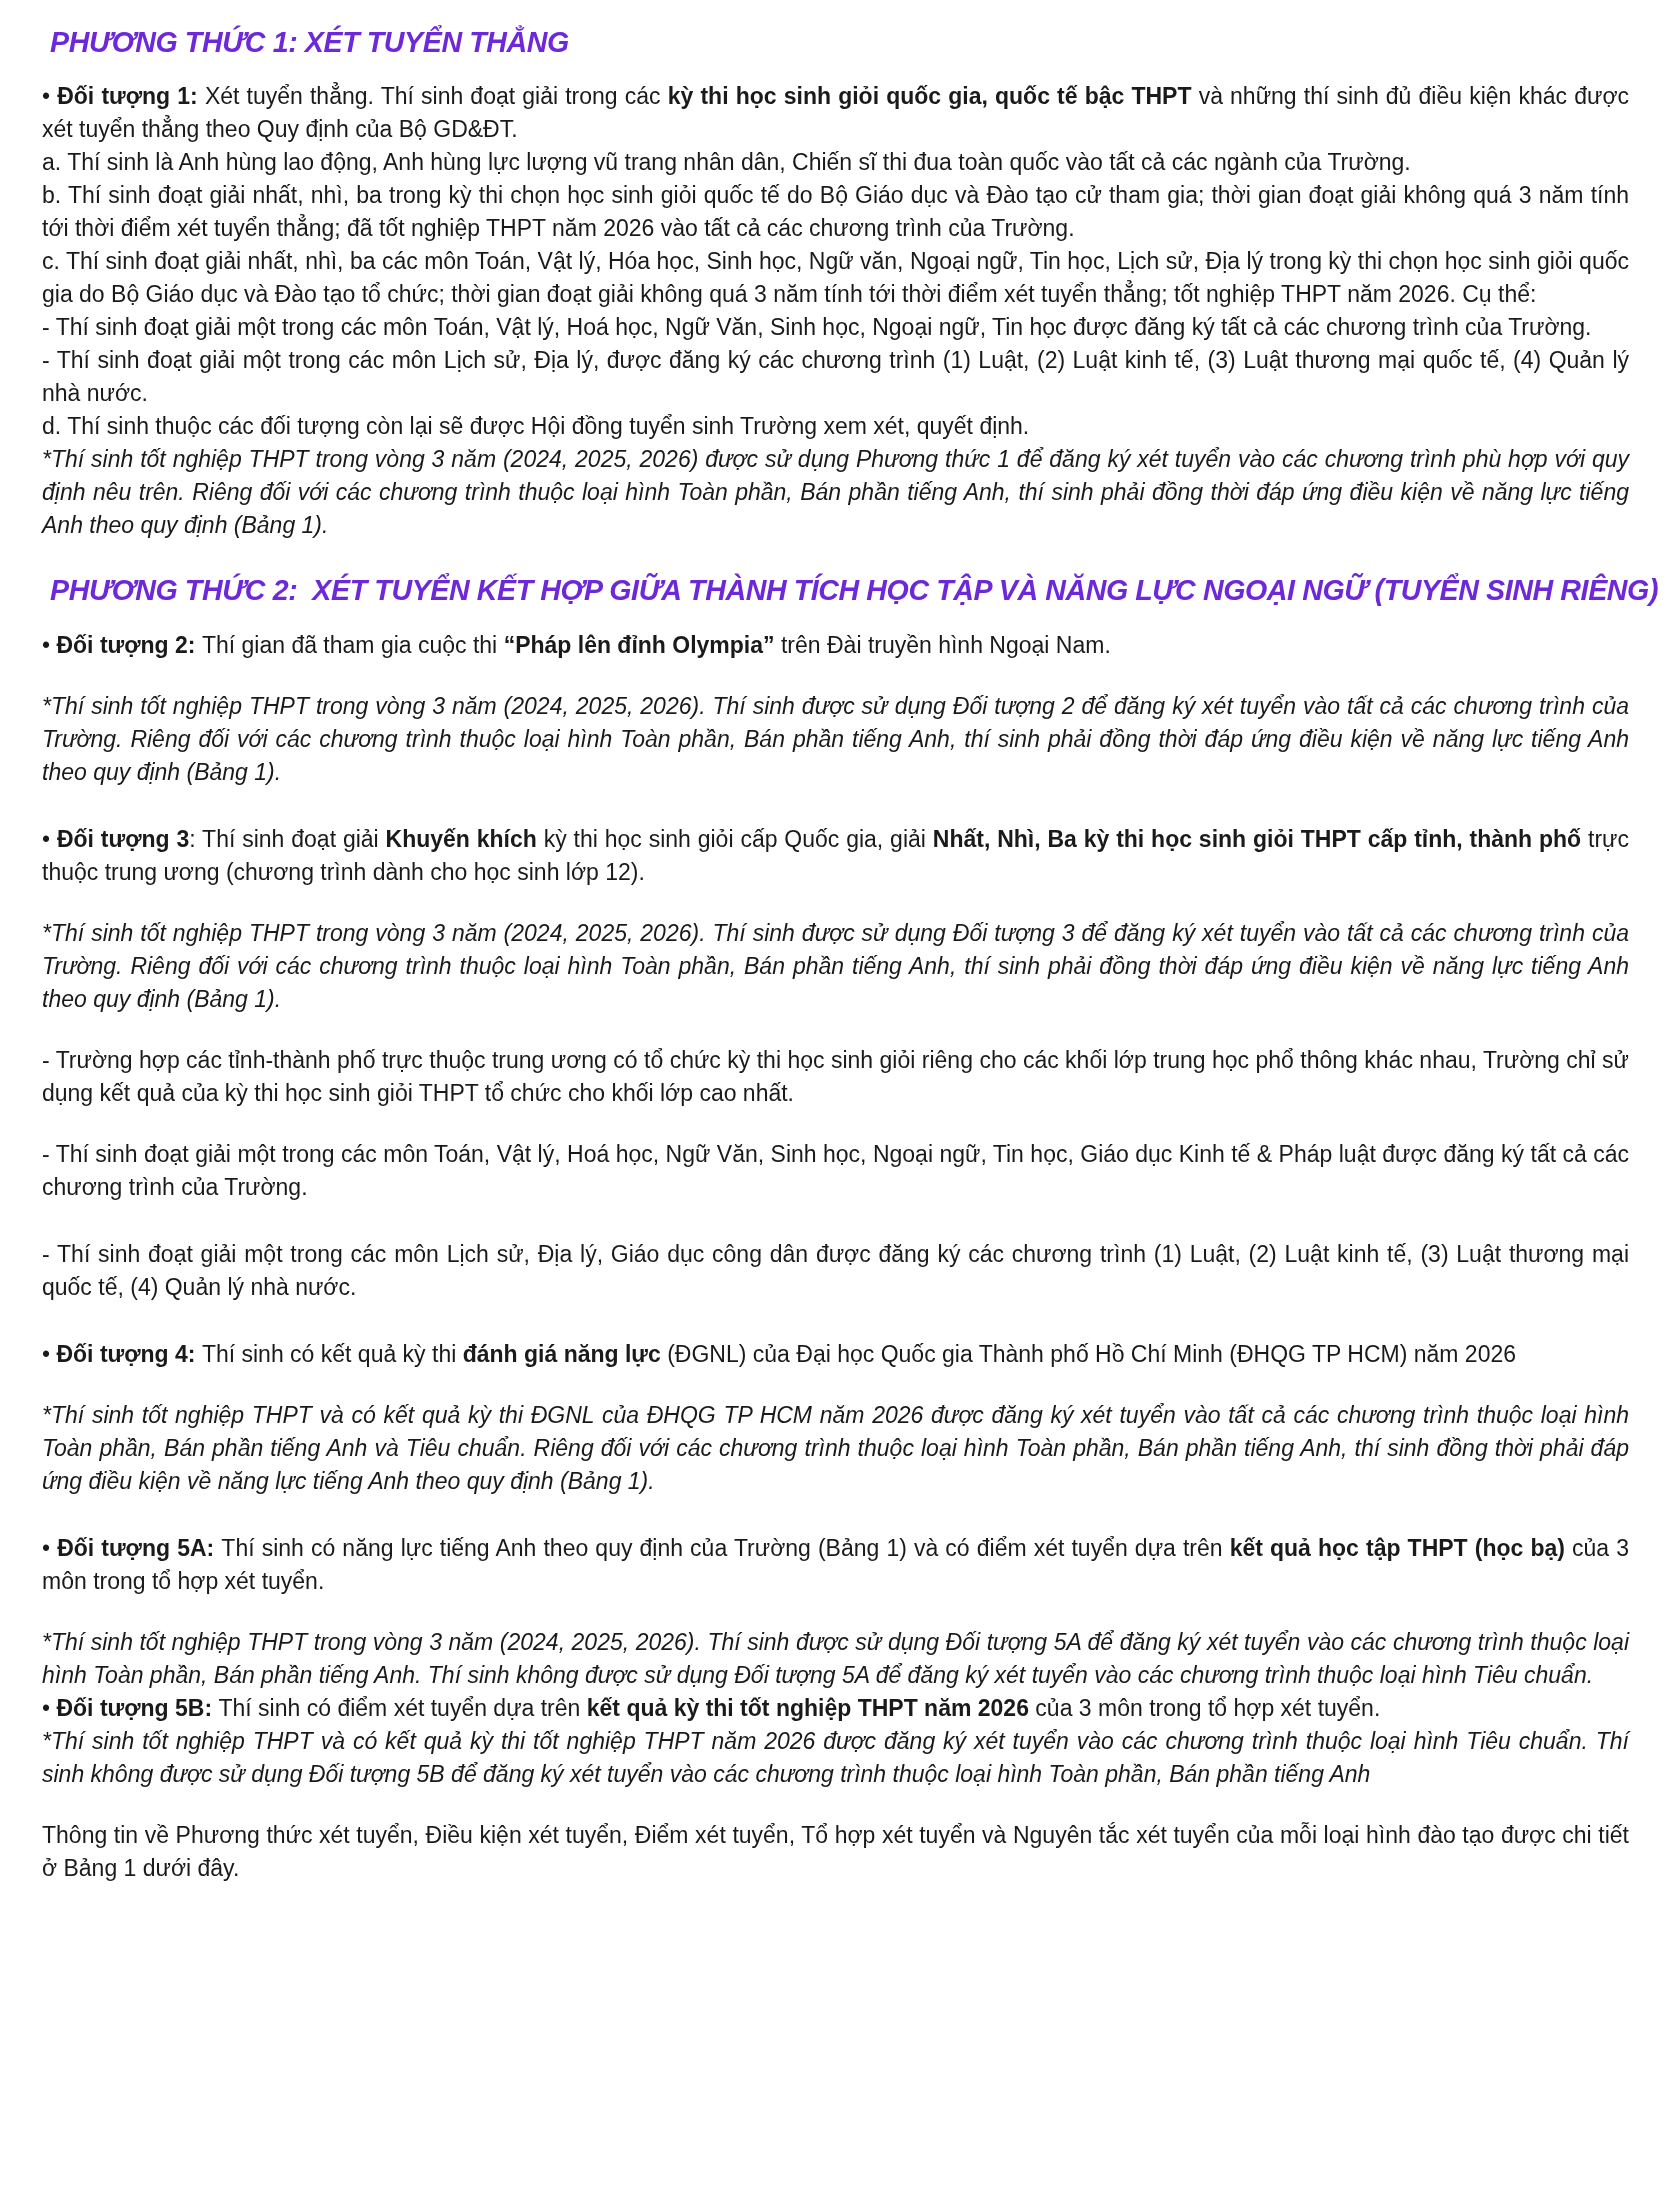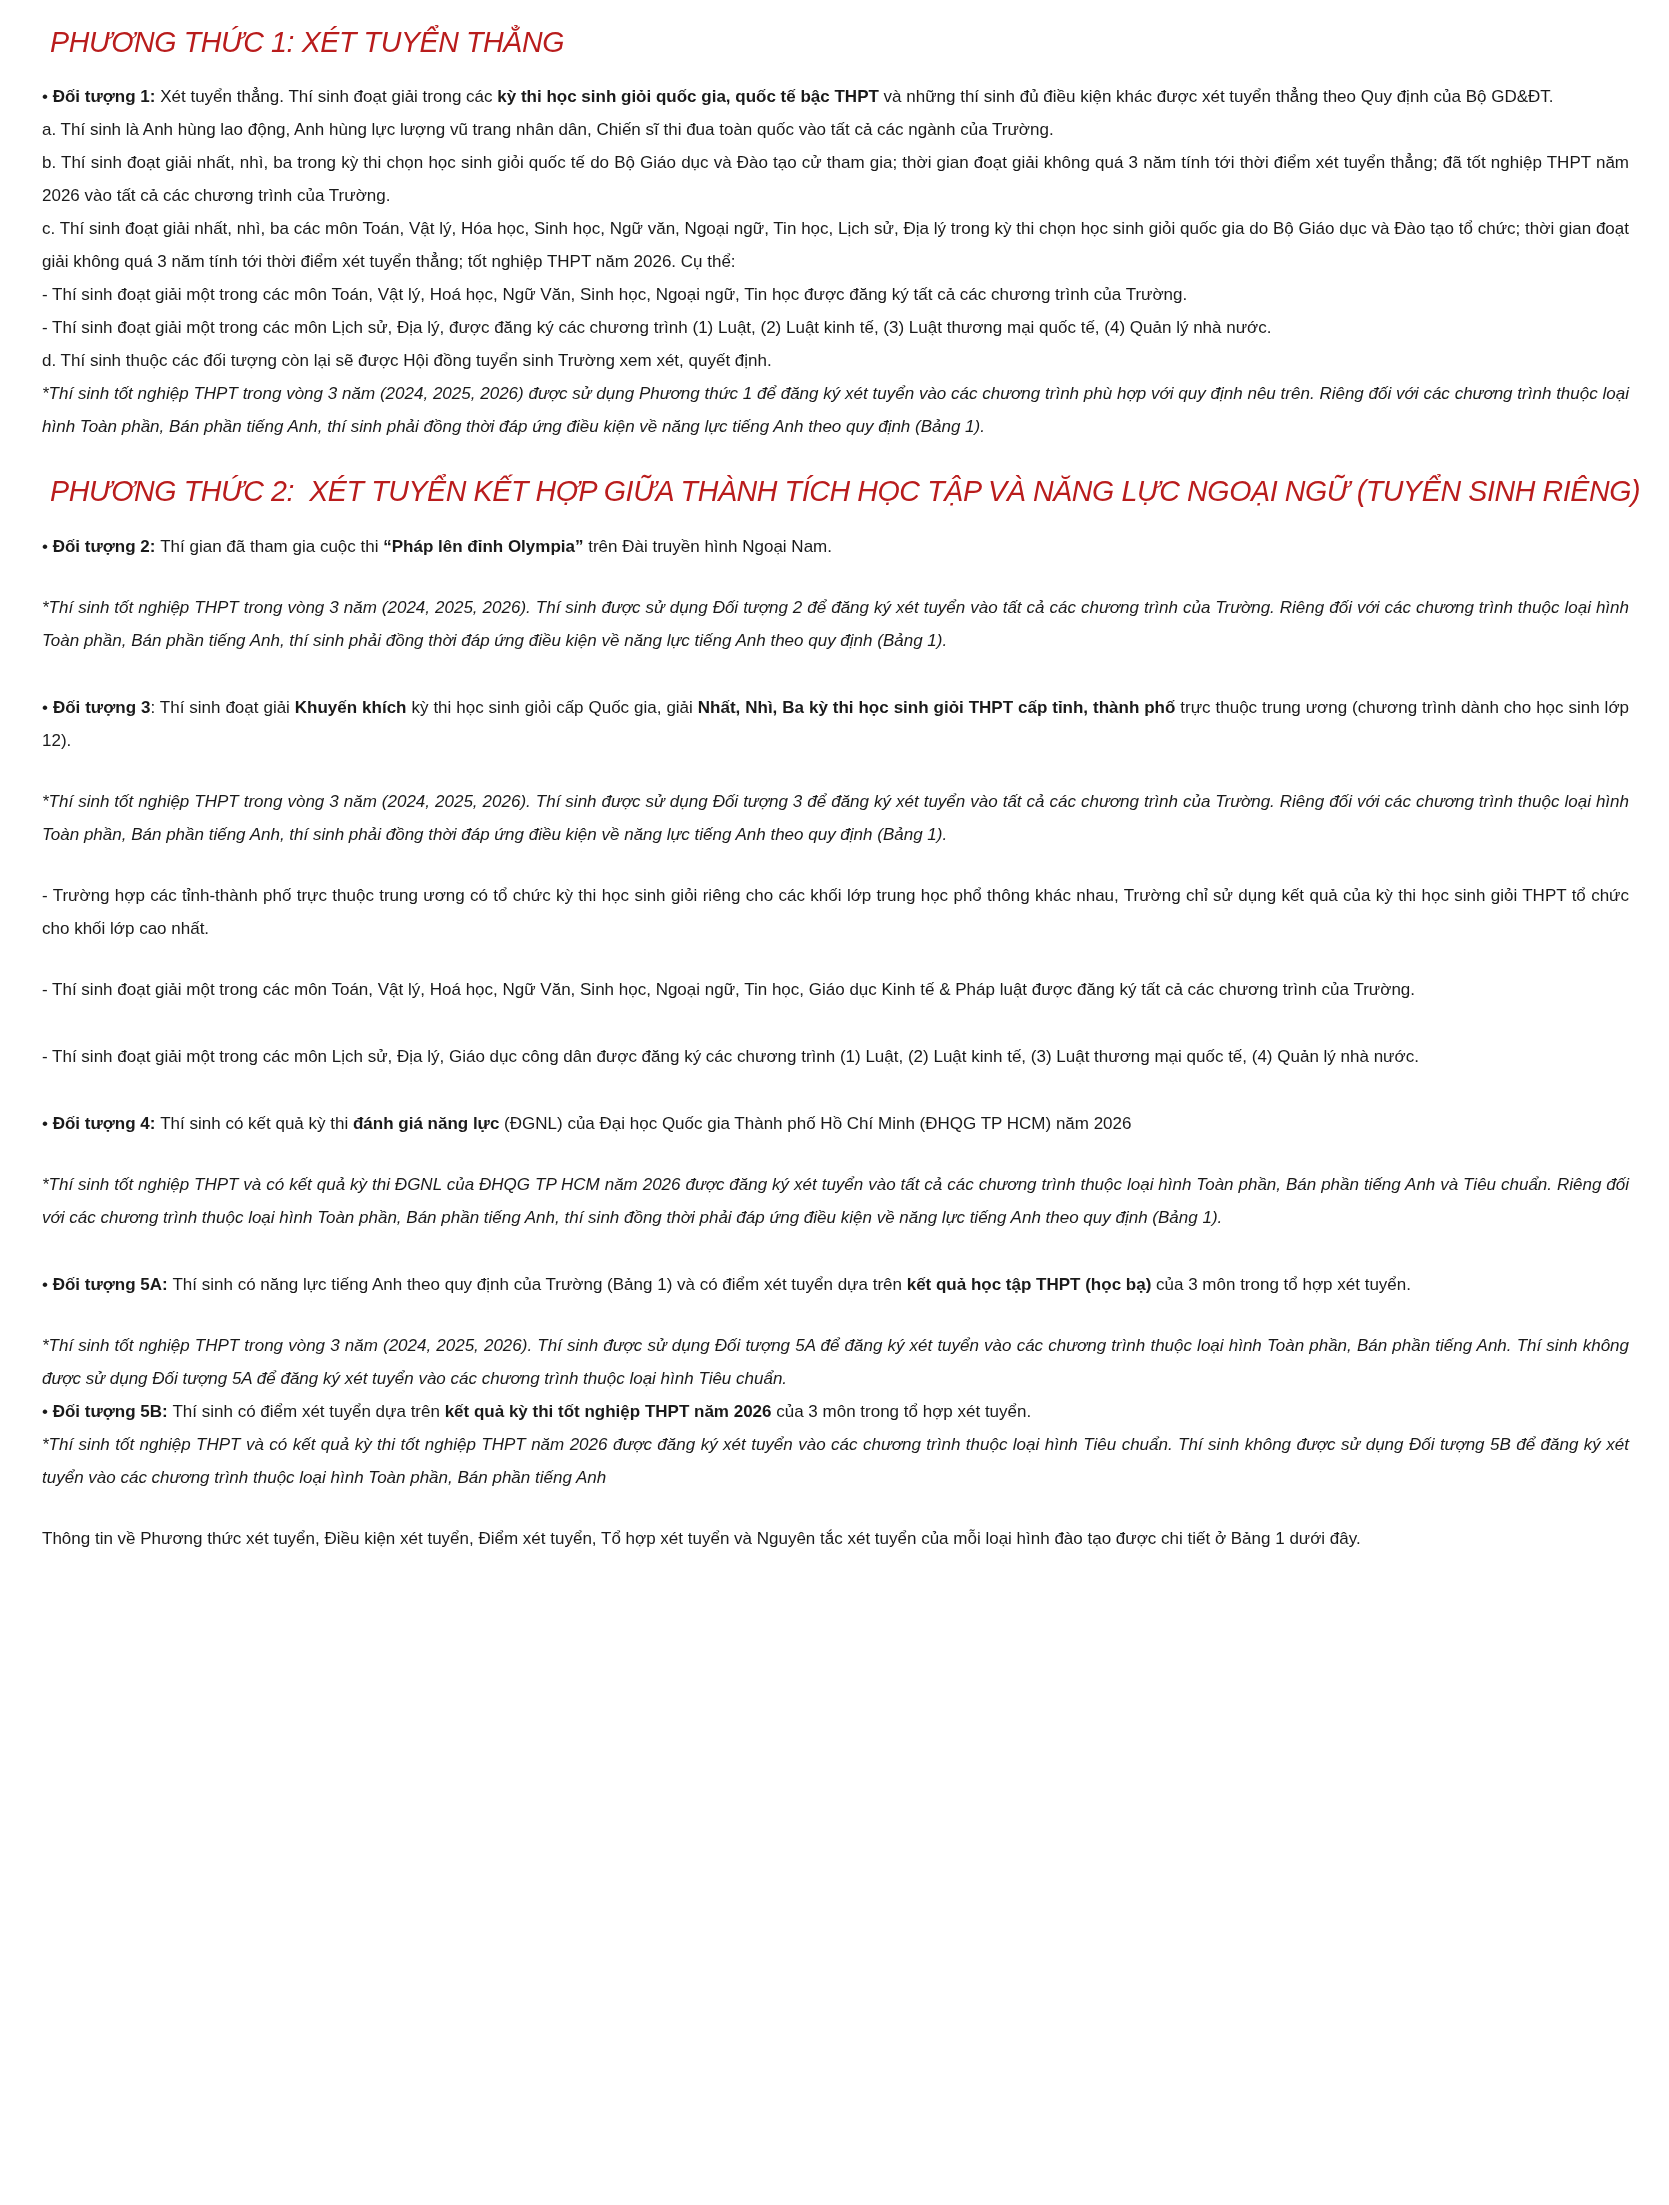--- a/index.html
+++ b/index.html
@@ -19,33 +19,33 @@
     box-sizing: border-box;
     width: 1669px;
     min-height: 2205px;
     padding: 24.5px 40px 27px 42px;
     background: #ffffff;
   }
   .heading {
     font-family: "Liberation Sans", "DejaVu Sans", sans-serif;
     font-size: 28.6px;
     line-height: 1.2;
-    font-weight: 400;
+    font-weight: 700;
     font-style: italic;
-    color: #b91c1c;
+    color: #6d28d9;
     margin: 31px 0 21.4px 8px;
     white-space: pre;
     letter-spacing: -0.4px;
   }
   section:first-of-type .heading {
     margin-top: 0;
   }
   .paras p.p {
     margin: 0;
-    font-size: 17px;
+    font-size: 23px;
     line-height: 33px;
     text-align: justify;
     letter-spacing: 0;
   }
   .paras p.p.note {
     font-style: italic;
   }
   .paras p.p.gap-small { margin-top: 28px; }
   .paras p.p.gap-large { margin-top: 34px; }
   .p .b { font-weight: 700; }

